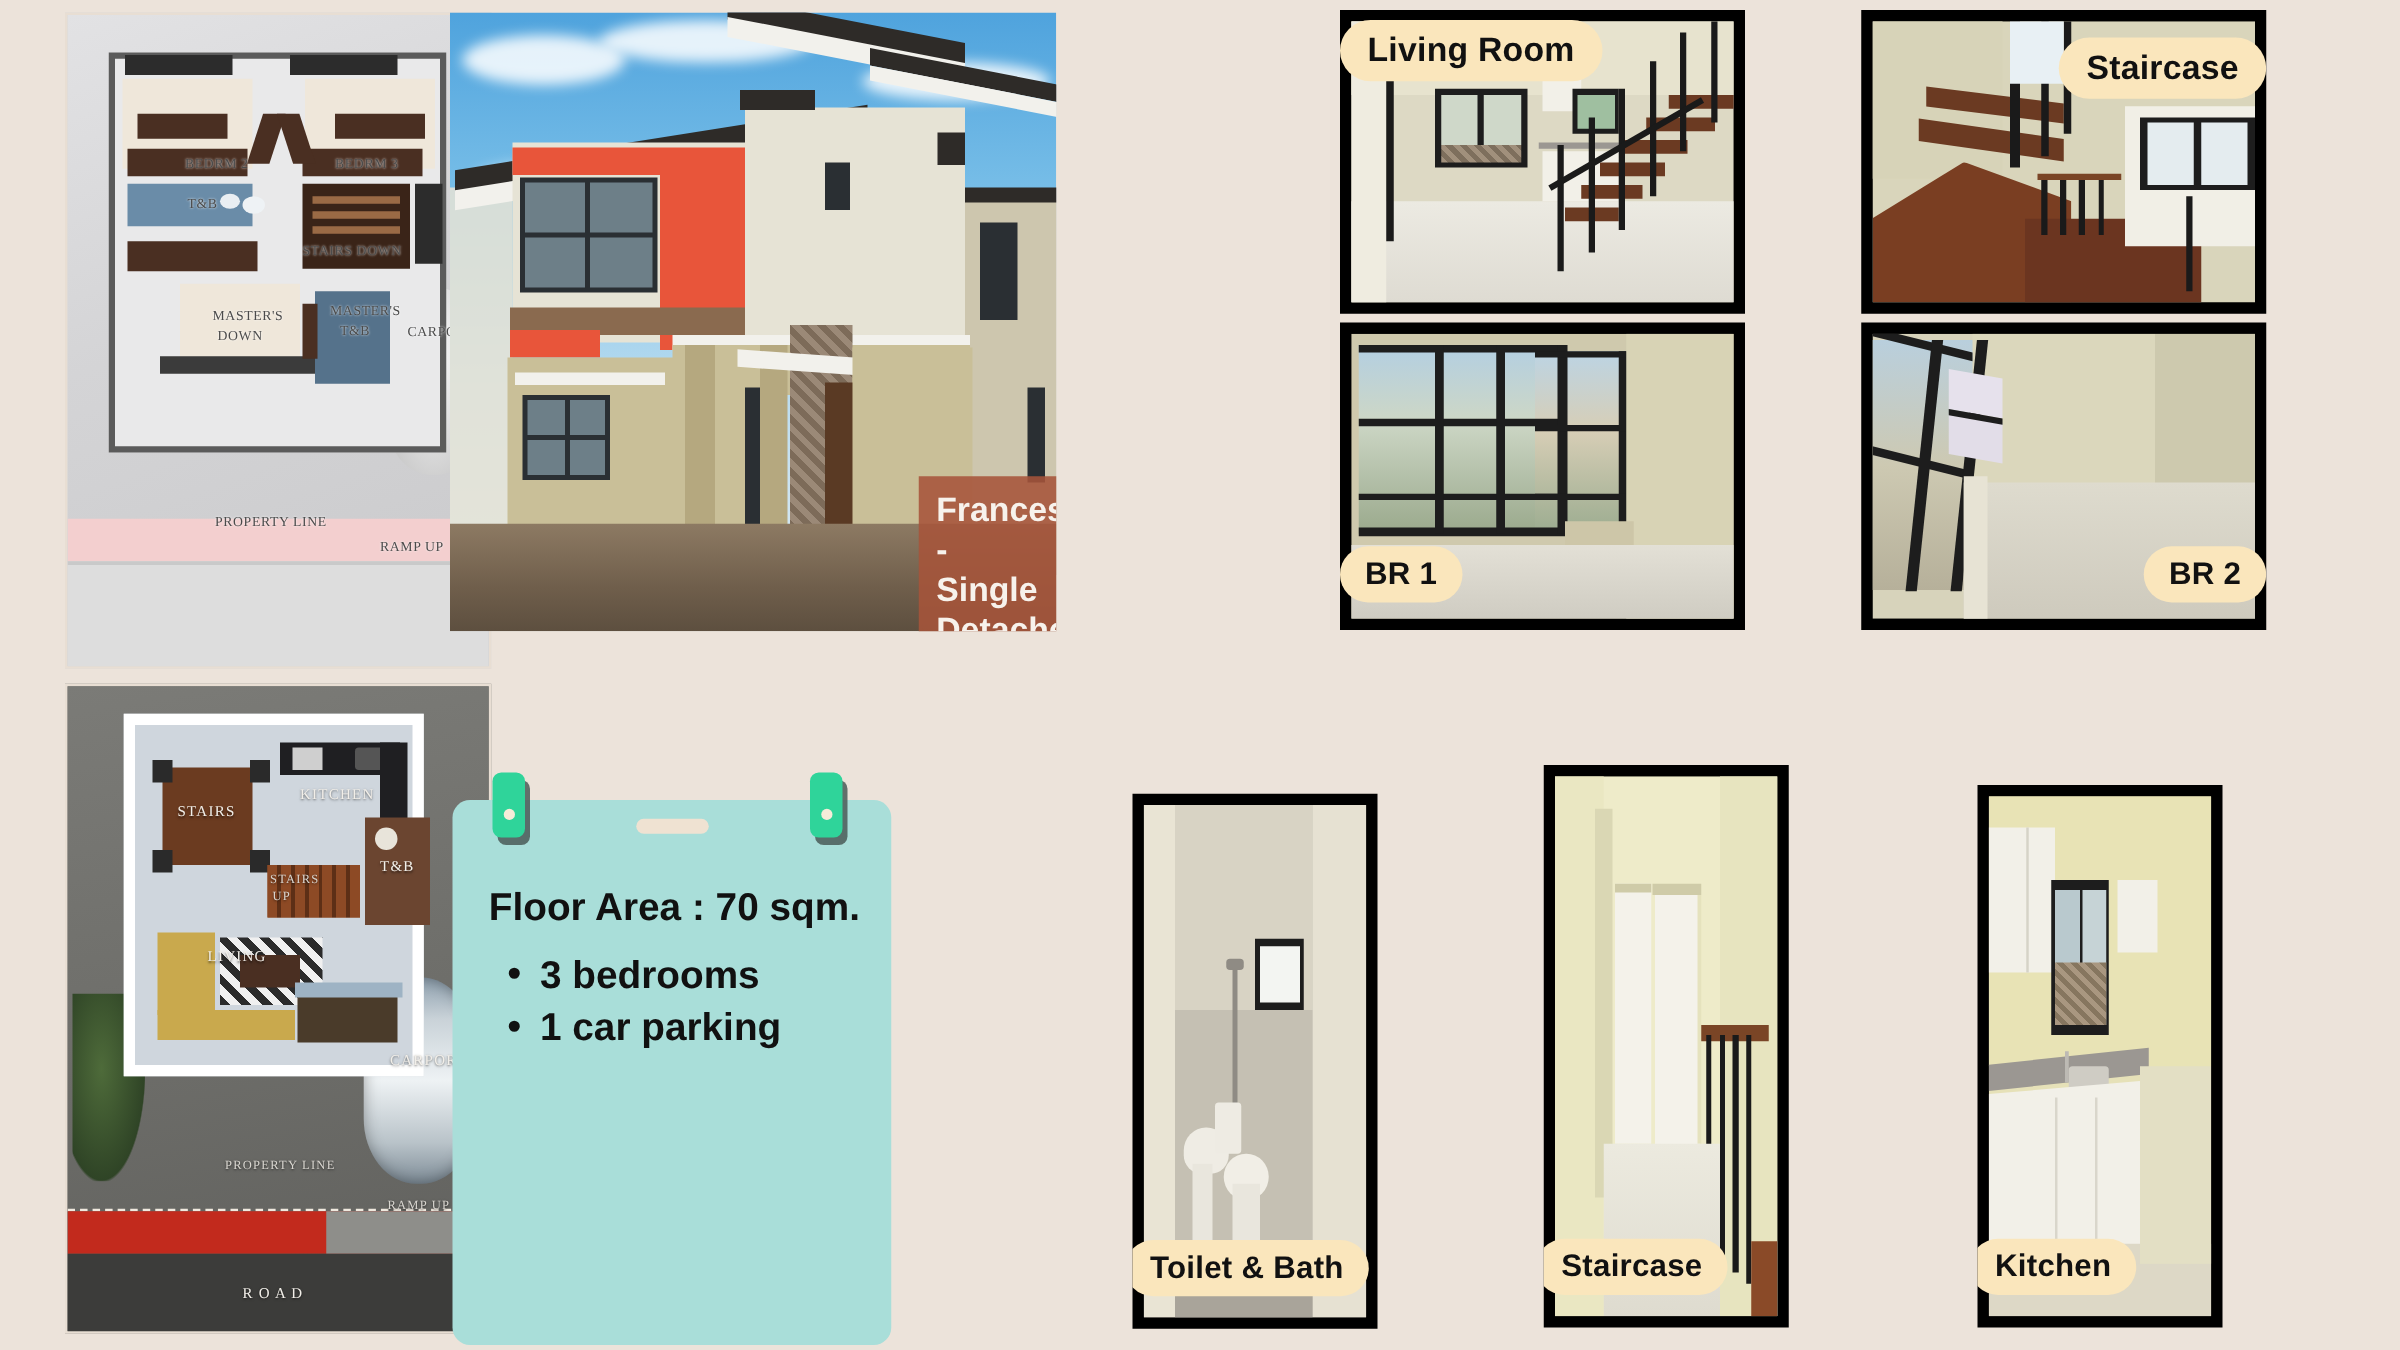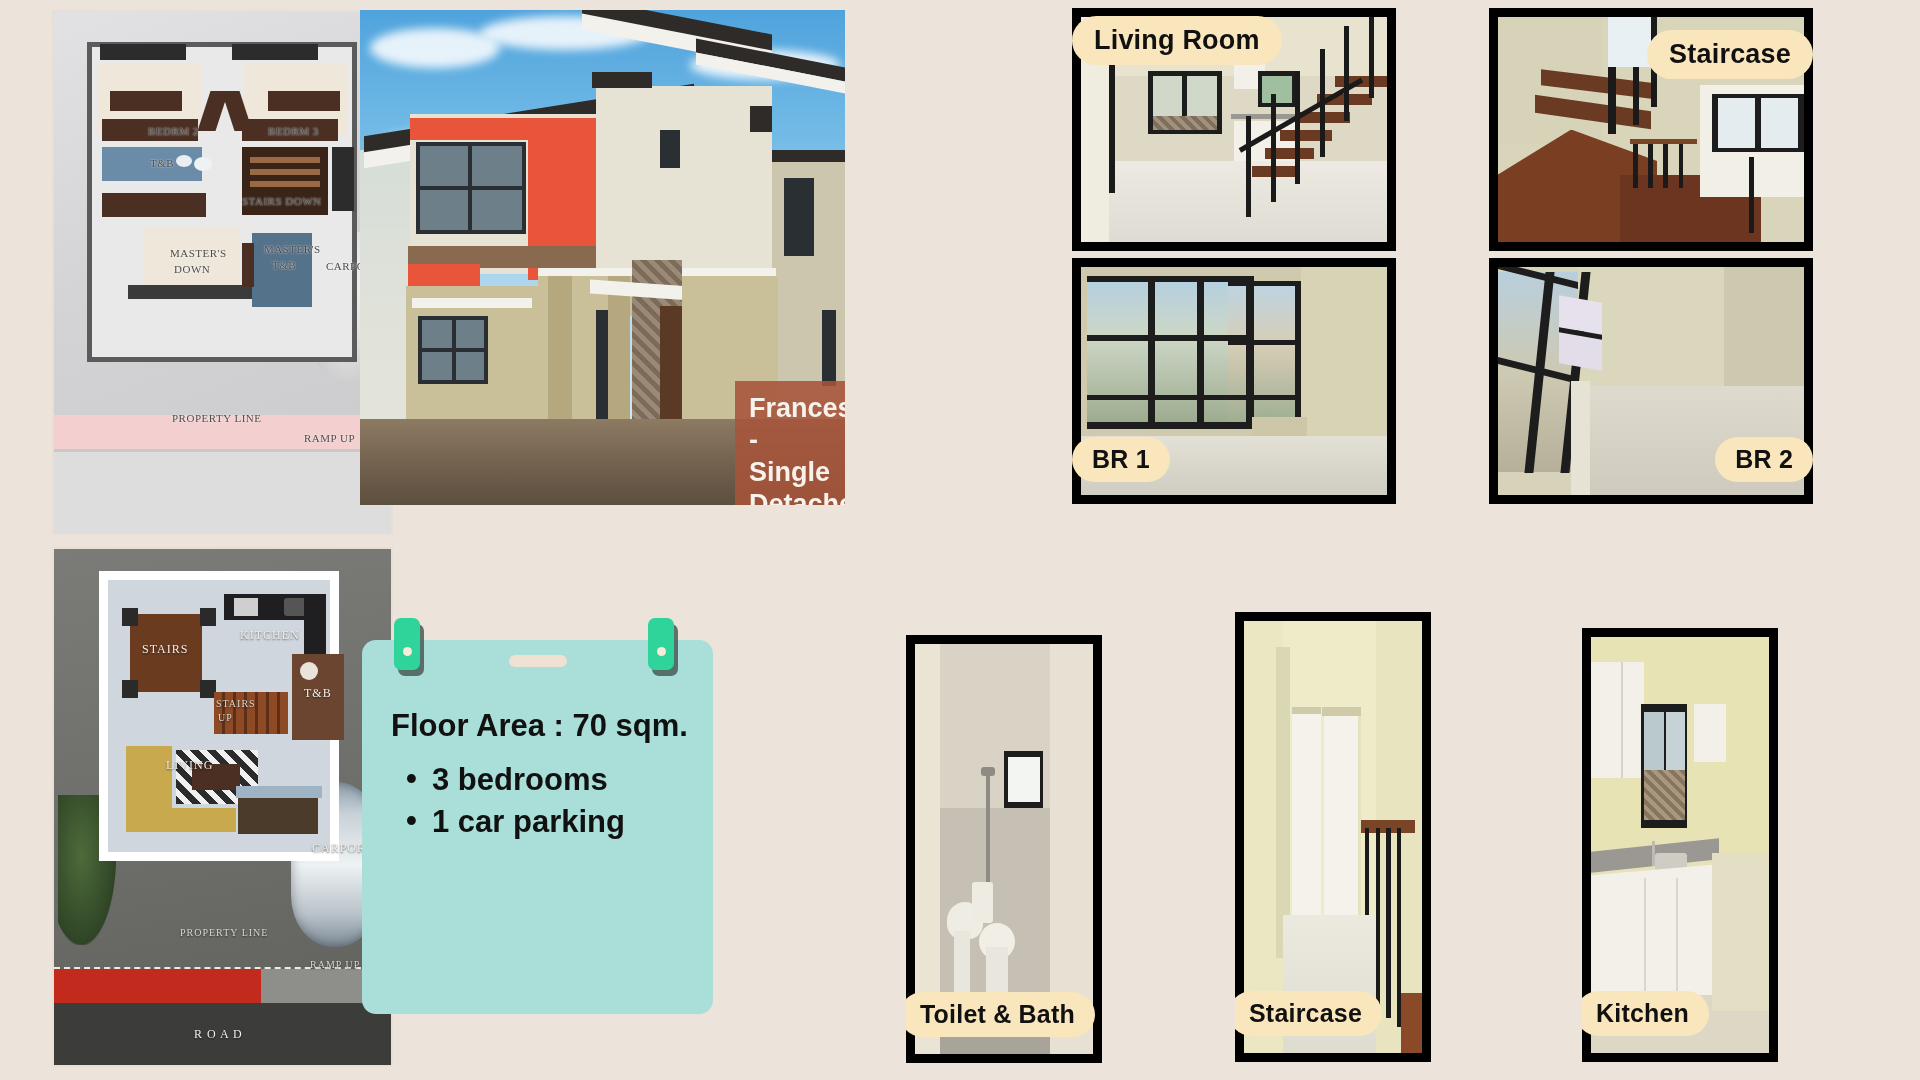--- a/index.html
+++ b/index.html
@@ -136,21 +136,21 @@
     font-size: 27px;
     font-weight: bold;
     line-height: 1.18;
     padding: 12px 14px 16px 14px;
     z-index: 6;
   }
 
   
   #info-card {
     position:absolute;
-    left: 362px; top: 640px; width: 351px; height: 374px;
+    left: 362px; top: 640px; width: 351px; height: 436px;
     background: #a9ded9;
     border-radius: 14px;
     z-index: 4;
   }
   .clip {
     position:absolute; top:-22px; width:26px; height:52px; z-index: 6;
   }
   .clip .sh { position:absolute; left:4px; top:6px; width:26px; height:52px;
     background:#4a5a57; border-radius:7px; opacity:.85; }
   .clip .bd { position:absolute; left:0; top:0; width:26px; height:52px;

